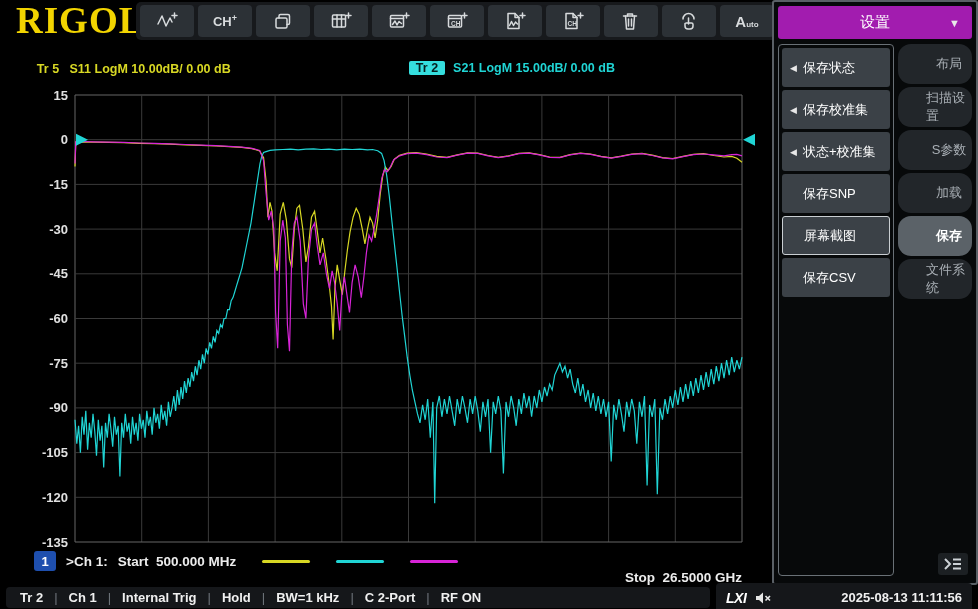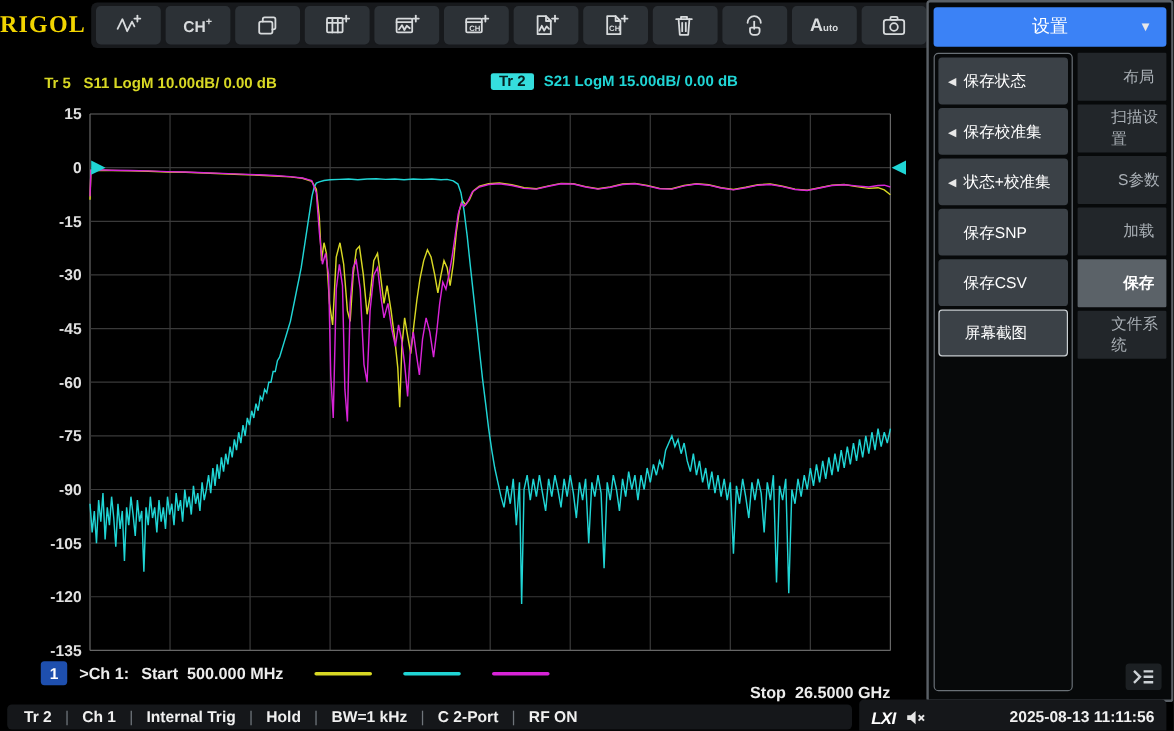--- a/index.html
+++ b/index.html
@@ -1,44 +1,44 @@
 <!DOCTYPE html>
 <html><head>
 <meta charset="utf-8">
 <style>
   html,body{margin:0;padding:0;background:#222;}
   .screen{position:relative;width:978px;height:609px;background:#000;overflow:hidden;
           font-family:"Liberation Sans",sans-serif;color:#e8e8e8;}
   
   .toolbar{position:absolute;left:0;top:0;width:772px;height:42px;display:flex;align-items:center;background:#000;}
-  .logo{margin-left:0;width:116px;text-align:center;font-family:"Liberation Serif",serif;
-        font-weight:bold;font-size:20px;color:#f2d400;letter-spacing:1px;line-height:36px;}
+  .logo{margin-left:16px;width:116px;text-align:center;font-family:"Liberation Serif",serif;
+        font-weight:bold;font-size:37px;color:#f2d400;letter-spacing:1px;line-height:36px;}
   .btn-strip{display:flex;gap:4px;background:#17191c;padding:3px 4px;border-radius:5px;margin-left:4px;}
   .tb-btn{width:54px;height:32px;background:#2c3136;border-radius:4px;display:flex;align-items:center;
           justify-content:center;color:#d8dbdd;font-size:13px;font-weight:700;cursor:pointer;}
   .tb-btn svg{display:block;}
   .tb-btn .sub{font-size:8px;font-weight:700;margin-top:4px;}
   .preset-strip{display:flex;gap:4px;background:#17191c;padding:3px 4px;border-radius:5px;margin-left:46px;}
   .preset-col{display:flex;flex-direction:column;font-size:7px;line-height:7px;font-weight:700;margin-left:1px;margin-top:3px;}
   .big{font-size:17px;font-weight:700;}
   
   .sidebar{position:absolute;right:0;top:0;width:206px;height:585px;background:#07090a;
            border:2px solid #5a6066;border-radius:3px;box-sizing:border-box;padding:4px;}
-  .sb-header{height:33px;background:#3b82f6;border-radius:3px;display:flex;align-items:center;
+  .sb-header{height:33px;background:#a21caf;border-radius:3px;display:flex;align-items:center;
              justify-content:center;color:#fff;font-size:15px;position:relative;cursor:pointer;}
   .sb-header .dd{position:absolute;right:12px;font-size:11px;color:#e8e8e8;}
   .sb-body{display:flex;gap:4px;margin-top:5px;height:532px;}
   .menu-col{width:116px;border:1px solid #697076;border-radius:4px;padding:3px;display:flex;
             flex-direction:column;gap:3px;box-sizing:border-box;}
   .menu-item{height:39px;flex:0 0 39px;background:#3b4147;border-radius:3px;color:#fff;font-size:13px;
              display:flex;align-items:center;padding-left:8px;gap:5px;cursor:pointer;box-sizing:border-box;}
   .menu-item .arrow{font-size:9px;color:#e8e8e8;width:8px;white-space:pre;}
   .menu-item.selected{border:1px solid #c9ced2;}
   .tab-col{flex:1;display:flex;flex-direction:column;gap:3px;}
-  .tab{height:40px;flex:0 0 40px;background:#22262a;border-radius:1px;color:#a9afb5;font-size:13px;
+  .tab{height:40px;flex:0 0 40px;background:#22262a;border-radius:13px;color:#a9afb5;font-size:13px;
        display:flex;align-items:center;justify-content:center;cursor:pointer;padding-left:28px;}
   .tab.selected{background:#5b6268;color:#fff;font-weight:700;}
   .collapse-btn{position:absolute;right:8px;bottom:8px;width:30px;height:22px;display:flex;
                 align-items:center;justify-content:center;cursor:pointer;background:#1c2023;border-radius:3px;}
   
   .chart{position:absolute;left:0;top:42px;width:772px;height:543px;background:#000;}
   .legend{position:absolute;font-size:12.5px;font-weight:700;white-space:pre;cursor:pointer;}
   .tr2-badge{display:inline-block;background:#35dede;color:#062020;padding:0px 7px;border-radius:2px;
              font-size:12.5px;font-weight:700;margin-right:8px;}
   .xannot{position:absolute;left:0;top:507px;width:744px;height:24px;display:flex;align-items:center;
@@ -266,27 +266,27 @@
             <span>保存校准集</span>
           </div>
           <div class="menu-item">
             <span class="arrow">◀</span>
             <span>状态+校准集</span>
           </div>
           <div class="menu-item">
             <span class="arrow"></span>
             <span>保存SNP</span>
           </div>
-          <div class="menu-item">
-            <span class="arrow"></span>
-            <span>保存CSV</span>
-          </div>
           <div class="menu-item selected">
             <span class="arrow"></span>
             <span>屏幕截图</span>
+          </div>
+          <div class="menu-item">
+            <span class="arrow"></span>
+            <span>保存CSV</span>
           </div>
         </div>
       <div class="tab-col" id="tab-col">
           <div class="tab">
             <span>布局</span>
           </div>
           <div class="tab">
             <span>扫描设置</span>
           </div>
           <div class="tab">

